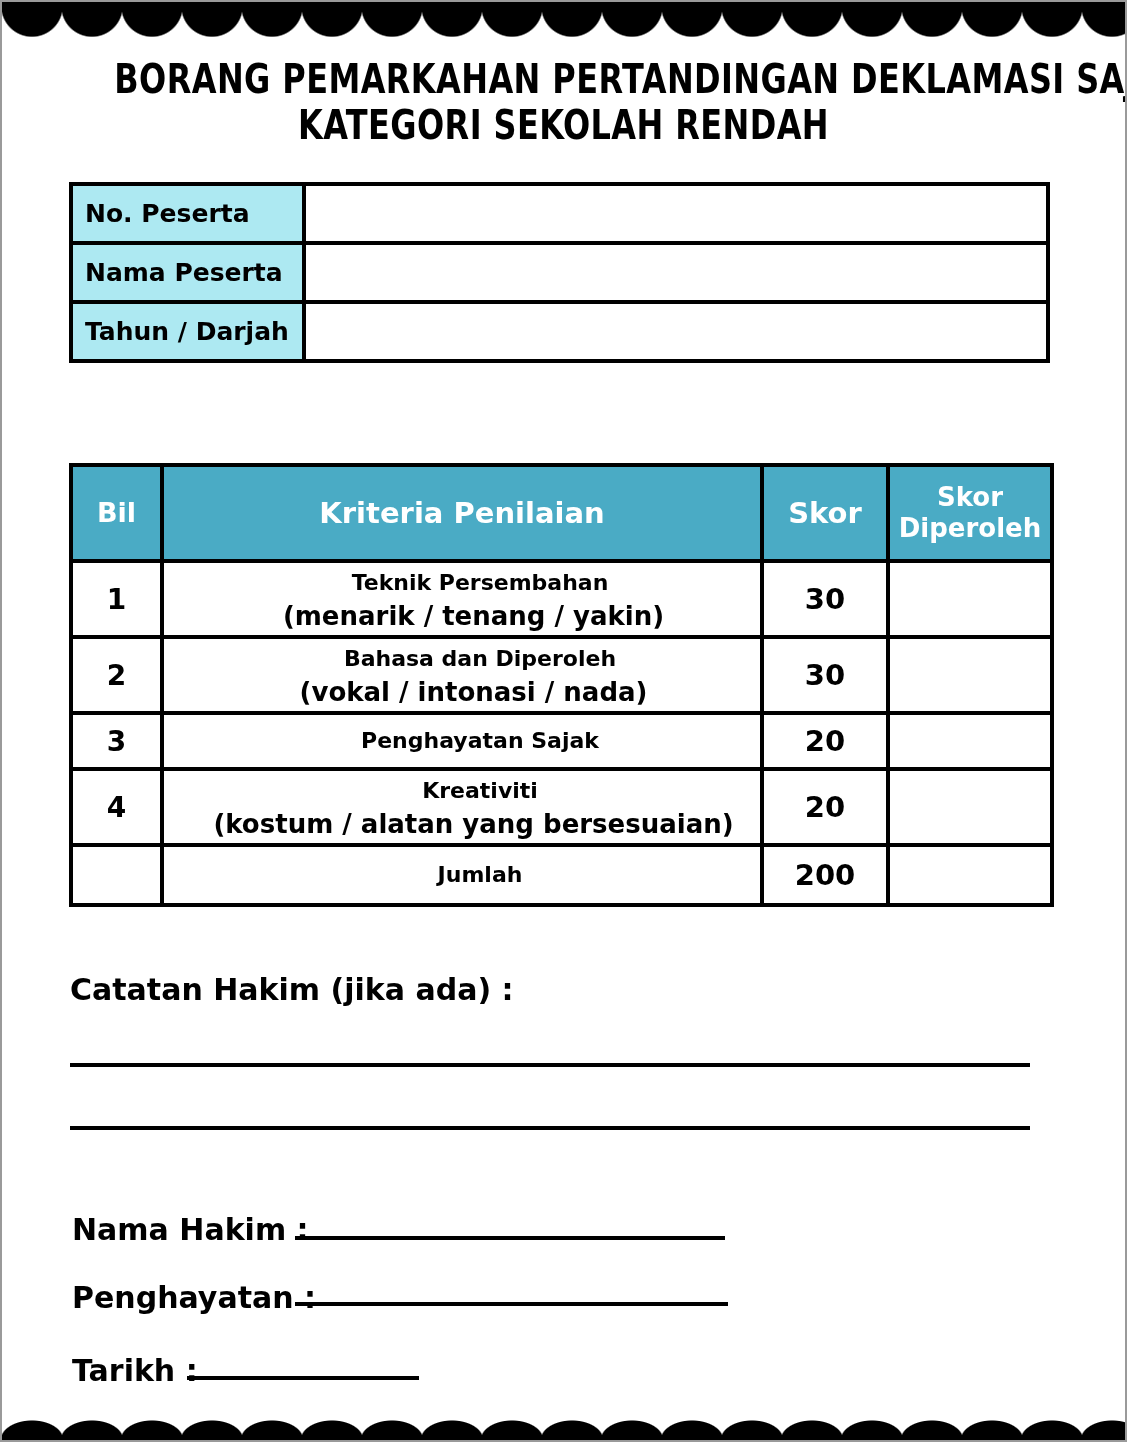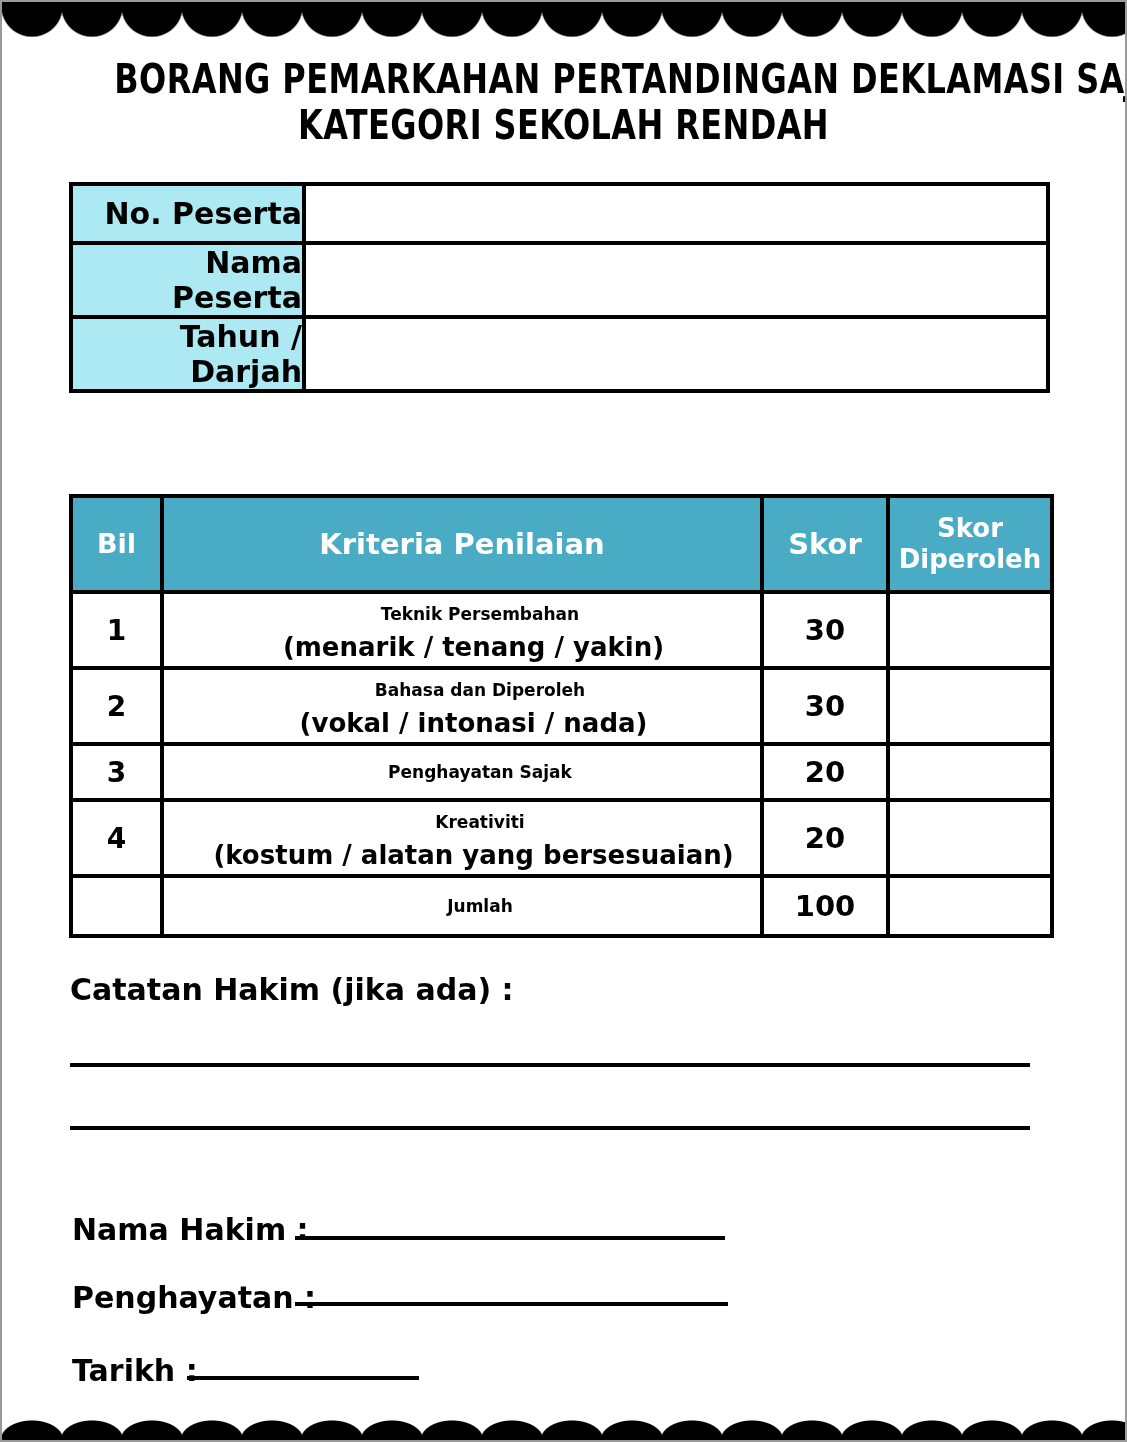--- a/index.html
+++ b/index.html
@@ -66,30 +66,30 @@
     position:absolute;left:67px;top:180px;
     width:981px;
   }
   .info-table th,.info-table td{
     border:4px solid var(--line-black);
     height:59px;
   }
   .info-table th{
     width:233px;
     background:var(--label-cyan);
-    text-align:right;
+    text-align:left;
     padding-left:12px;
-    font-size:30px;
+    font-size:25px;
     font-weight:bold;
   }
   .info-table td{background:#fff;}
 
   
   .score-table{
-    position:absolute;left:67px;top:492px;
+    position:absolute;left:67px;top:461px;
     width:981px;
   }
   .score-table th,.score-table td{
     border:4px solid var(--line-black);
     text-align:center;
     vertical-align:middle;
     font-weight:bold;
   }
   .score-table thead th{
     background:var(--header-teal);
@@ -100,21 +100,21 @@
     padding:0 4px;
   }
   .col-bil{width:91px;}
   .col-criteria{width:600px;}
   .col-skor{width:126px;}
   .col-skor-d{width:164px;}
   .score-table thead th.col-bil{font-size:27px;}
   .score-table thead th.col-skor-d{font-size:26px;line-height:31px;}
   .score-table td{background:#fff;font-size:28px;}
   .score-table td.skor-cell{font-size:29px;}
-  .crit-line1{font-size:17px;line-height:34px;padding-left:36px;}
+  .crit-line1{font-size:22px;line-height:34px;padding-left:36px;}
   .crit-line2{font-size:26px;line-height:33px;padding-left:23px;}
   .crit-line2:empty{display:none;}
   .row-tall td{height:76px;}
   .row-short td{height:56px;}
   .row-total td{height:60px;}
 
   
   .catatan-label{
     position:absolute;left:68px;top:970px;
     font-size:30px;font-weight:bold;
@@ -210,21 +210,21 @@
         </td>
         <td class="skor-cell">20</td>
         <td></td>
       </tr>
       <tr class="row-total">
         <td></td>
         <td>
           <div class="crit-line1">Jumlah</div>
 
         </td>
-        <td class="skor-cell">100</td>
+        <td class="skor-cell">200</td>
         <td></td>
       </tr>
     </tbody>
   </table>
 
   <div class="catatan-label">Catatan Hakim (jika ada) :</div>
   <div class="rule rule-1"></div>
   <div class="rule rule-2"></div>
 
   <div class="sig-label nama-label">Nama Hakim :</div>

